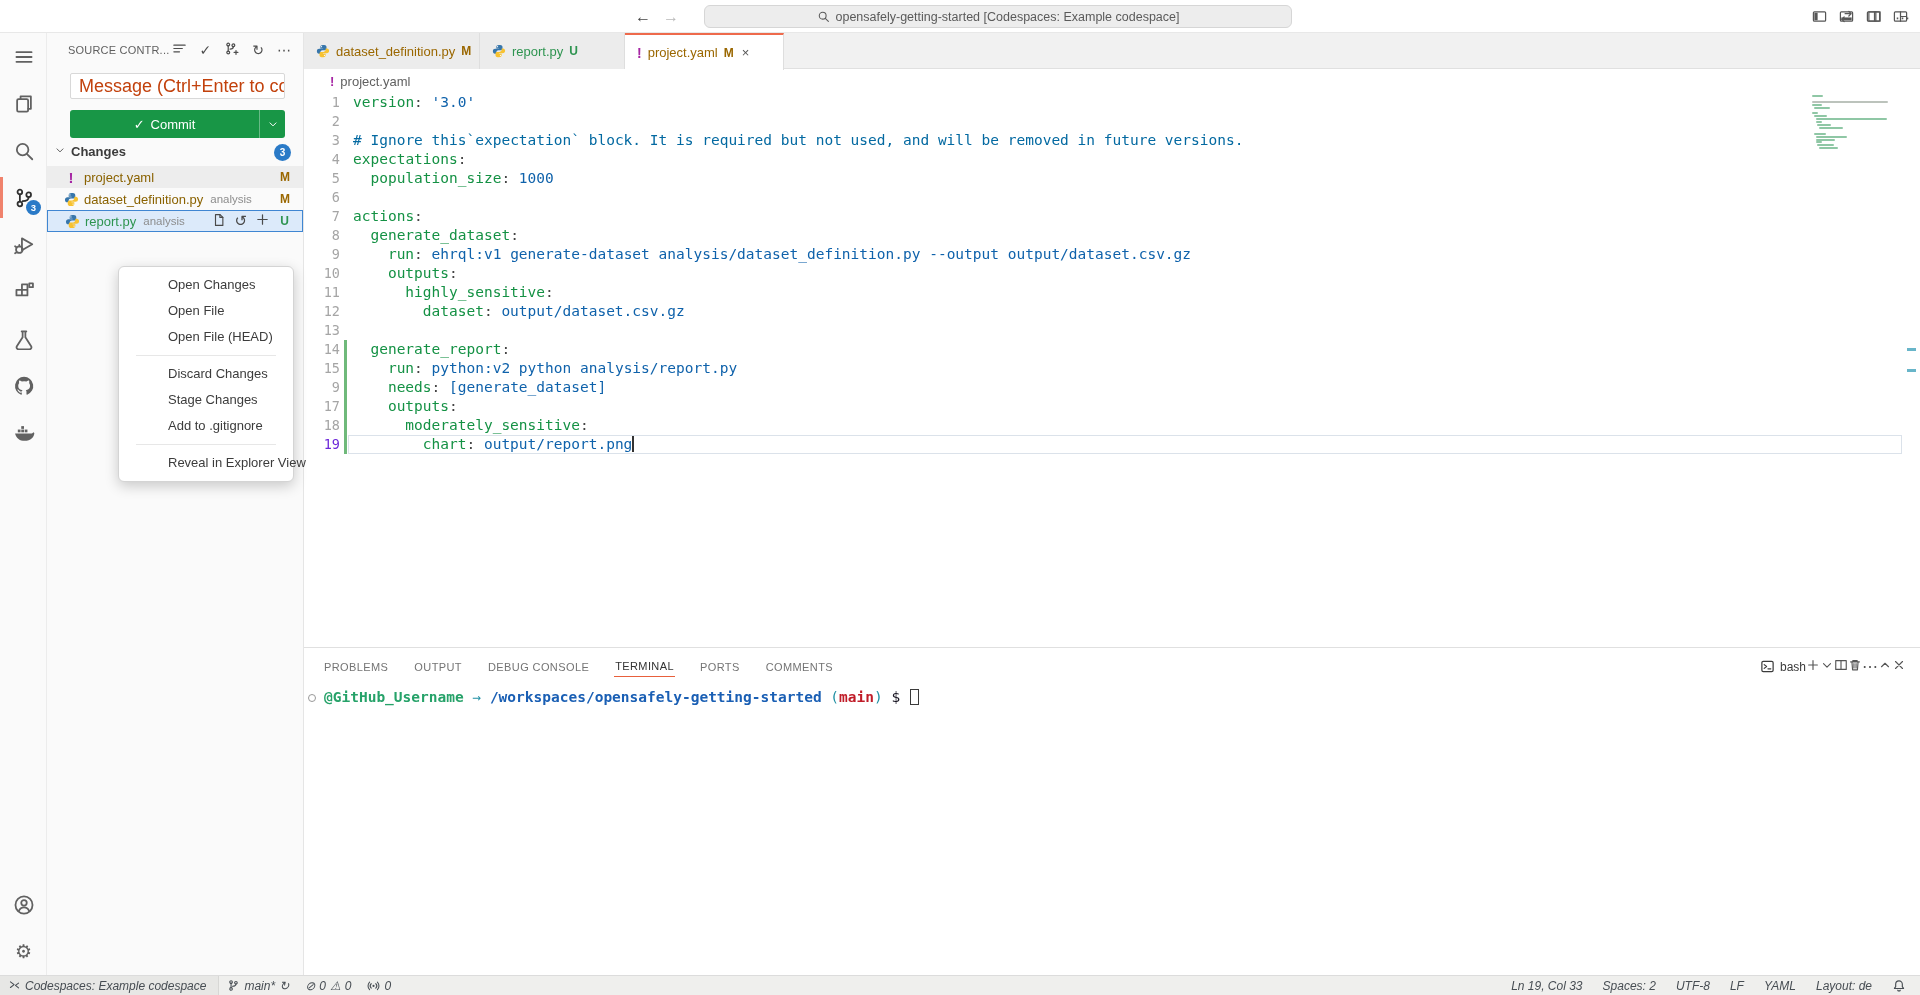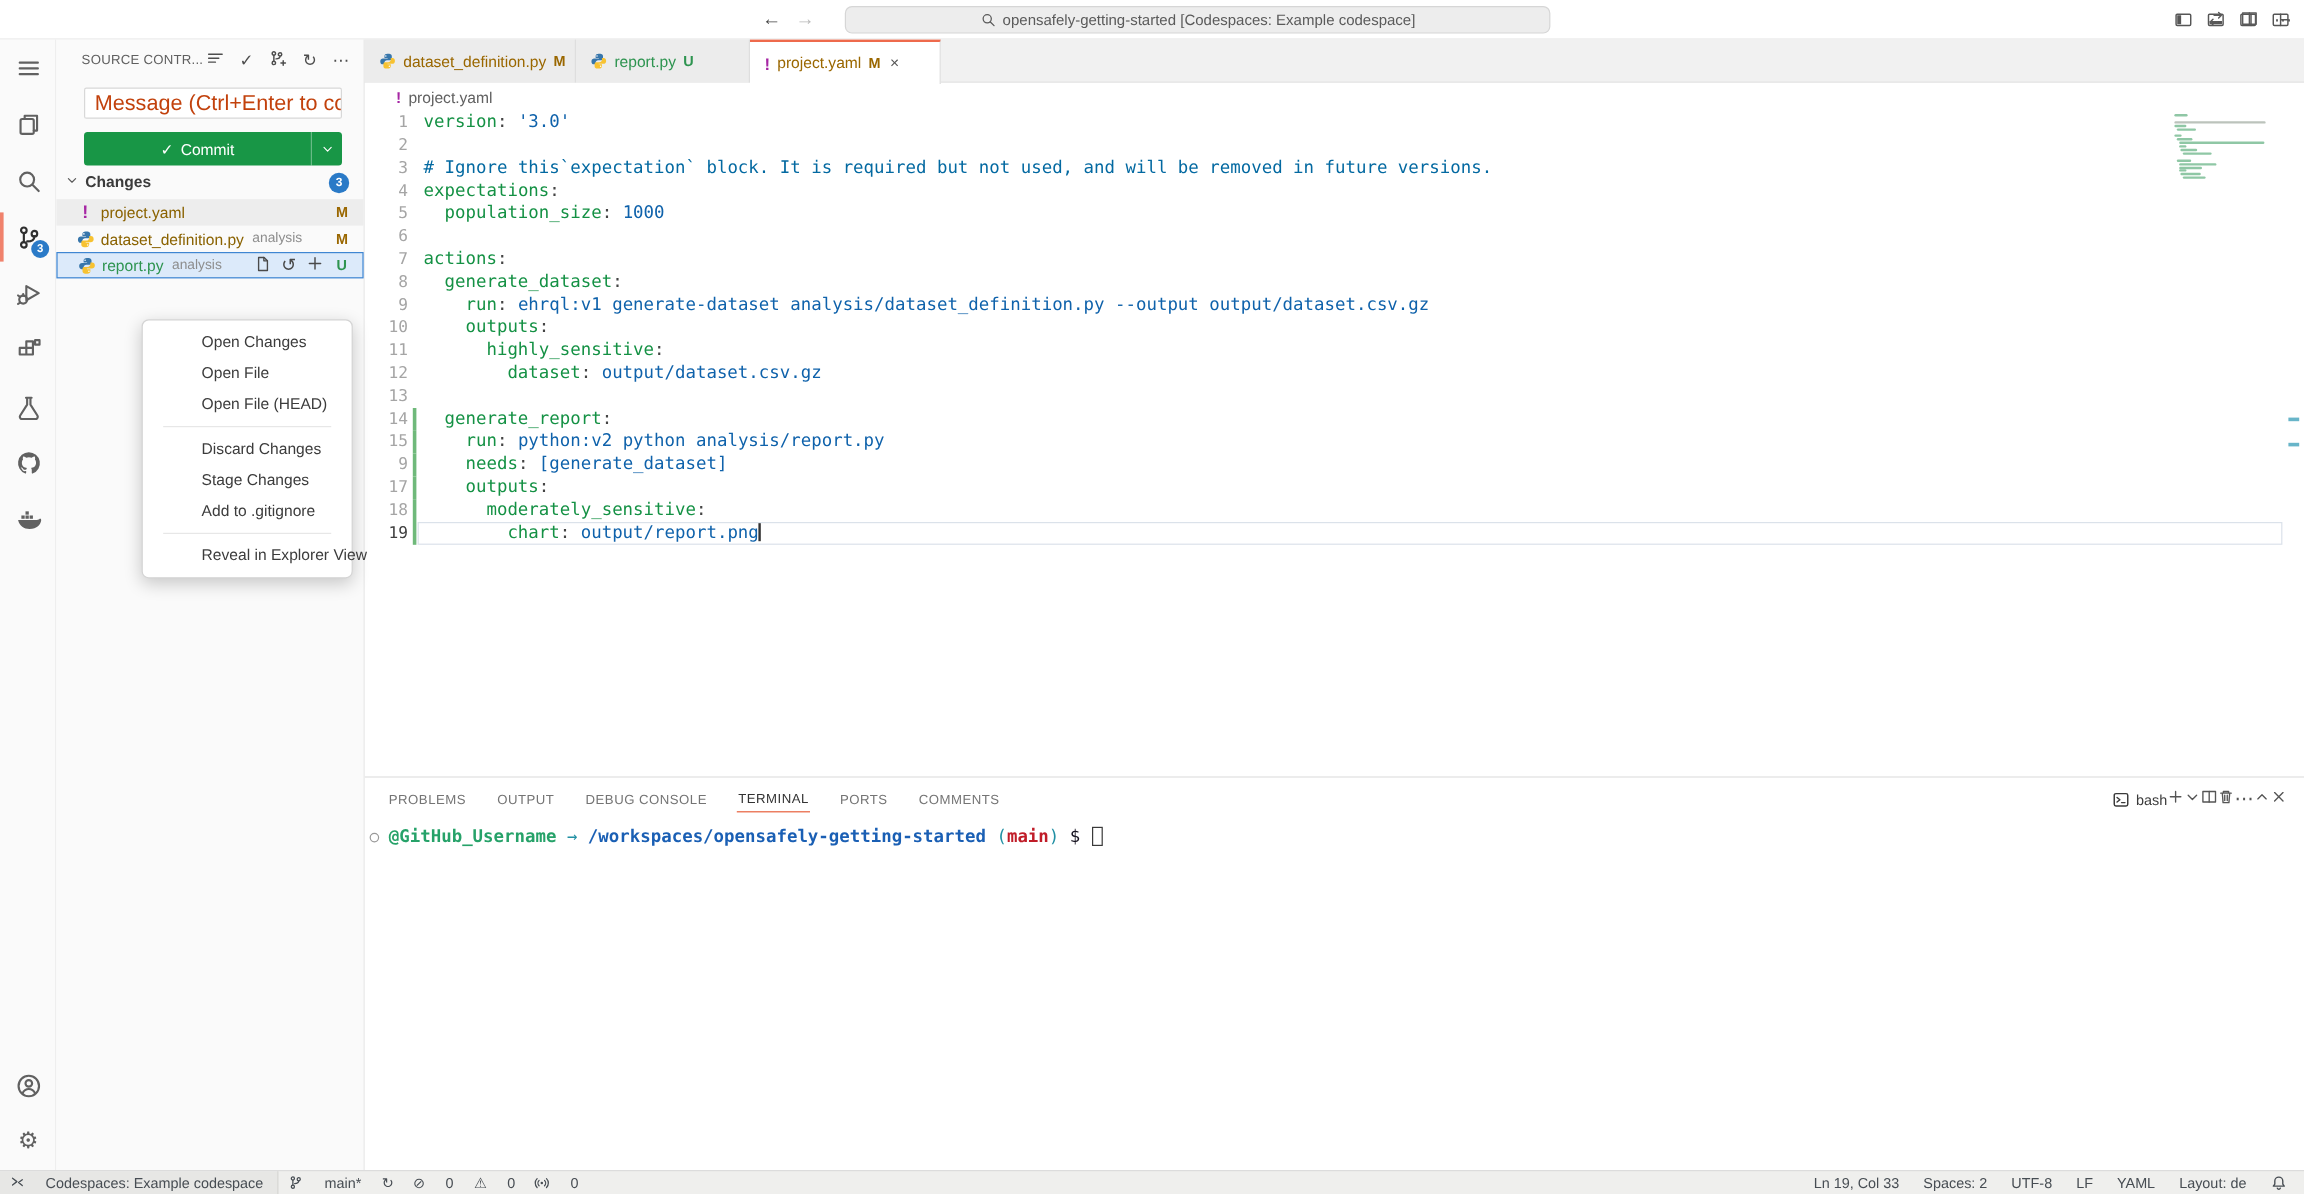--- a/index.html
+++ b/index.html
@@ -93,21 +93,21 @@
     display:flex; align-items:center; gap:6px; padding-left:26px; font-size:13px; color:#616161; }
   .yaml-bang { color:#a626a4; font-weight:bold; font-size:13px; }
 
   
   #editor { position:absolute; left:304px; top:93px; right:0; height:554px; background:#fff; }
   #code { position:absolute; left:0; top:0; right:0; font-family:"DejaVu Sans Mono", monospace;
     font-size:14.5px; }
   .code-line { position:relative; height:19px; line-height:19px; padding-left:49px; white-space:pre; }
   .code-line .gut { position:absolute; left:0; top:0; width:36px; text-align:right; color:#a5a5a5;
     font-size:13.5px; }
-  .code-line.current .gut { color:#404040; }
+  .code-line.current .gut { color:#6d28d9; }
   .code-line .chg { position:absolute; left:40px; top:0; width:3px; height:19px; background:#6fb97a; }
   .code-line.current::after { content:""; position:absolute; left:44px; right:18px; top:0; bottom:0;
     border:1px solid #dbe2ea; pointer-events:none; }
   .tok-k { color:#149144; } .tok-s { color:#0f62ab; } .tok-p { color:#444; } .tok-c { color:#0369a1; }
   .ind { display:inline-block; width:2ch; border-left:1px solid #e7e7e7; }
   #cursor { display:inline-block; width:2px; height:16px; background:#333; vertical-align:-3px; }
   #minimap { position:absolute; right:24px; top:0; width:84px; height:60px; }
   .mm-bar { position:absolute; height:2px; border-radius:1px; }
   .ovr-mark { position:absolute; right:4px; width:9px; height:3px; background:#68b5c9; }
 
@@ -126,21 +126,21 @@
     border-radius:50%; }
   .t-user { color:#26a269; font-weight:bold; } .t-arrow { color:#2190a4; }
   .t-path { color:#1a5fb4; font-weight:bold; } .t-paren { color:#2190a4; }
   .t-branch { color:#c01c28; font-weight:bold; } .t-plain { color:#171421; }
   #term-cursor { display:inline-block; width:9px; height:16px; border:1.5px solid #3a3a3a;
     vertical-align:-3px; margin-left:1px; }
 
   
   #statusbar { position:absolute; left:0; bottom:0; width:1920px; height:20px; background:#efefed;
     border-top:1px solid #dcdcdc; display:flex; align-items:center; font-size:12px; color:#474d53; }
-  .sb-item { display:flex; align-items:center; gap:17px; padding:0 8px; height:100%; }
+  .sb-item { display:flex; align-items:center; gap:4px; padding:0 8px; height:100%;font-style:italic; }
   #sb-remote { border-right:1px solid #d7d7d5; background:#e7e7e5; padding:0 12px 0 8px; }
   #sb-right { margin-left:auto; display:flex; align-items:center; gap:4px; padding-right:6px; }
   .sb-glyph { font-size:12px; }
 </style>
 </head>
 <body>
 
 <div id="app">
 
   <div id="titlebar">

